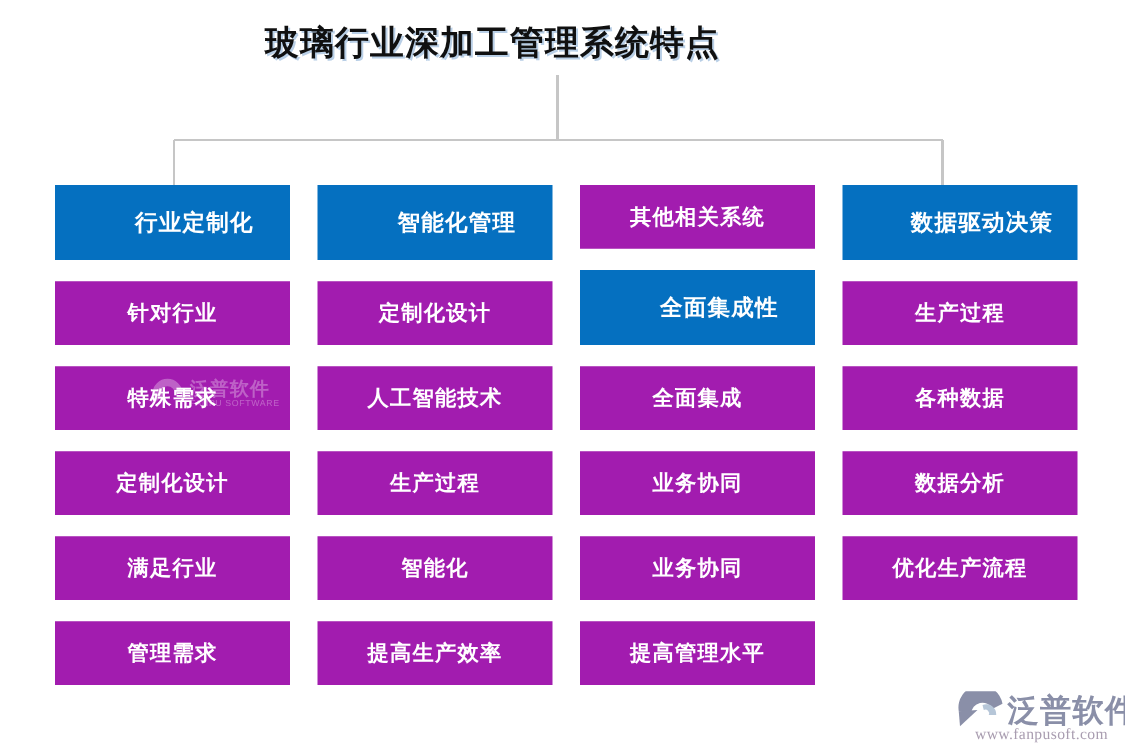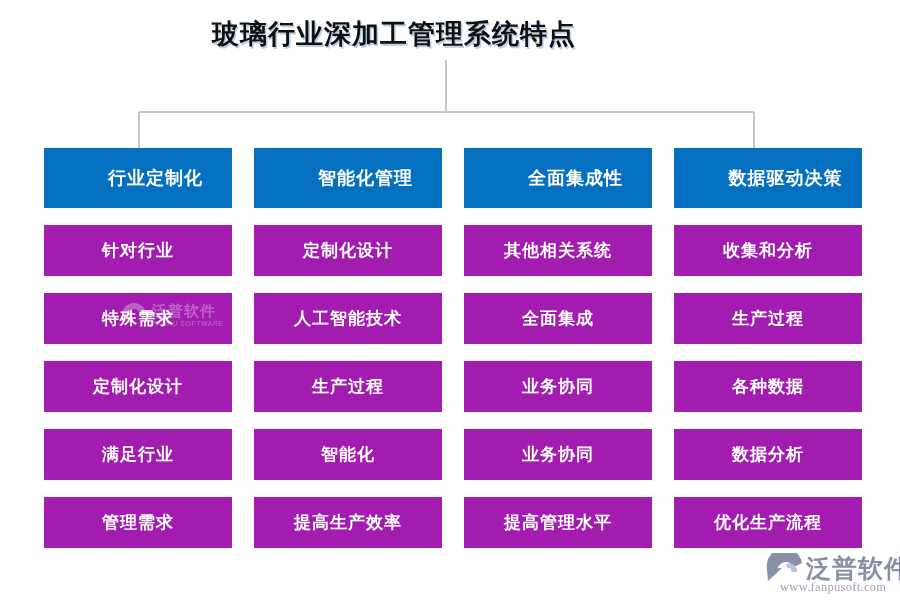--- a/index.html
+++ b/index.html
@@ -172,31 +172,30 @@
   <div class="col">
     <div class="box head">智能化管理</div>
     <div class="box item">定制化设计</div>
     <div class="box item">人工智能技术</div>
     <div class="box item">生产过程</div>
     <div class="box item">智能化</div>
     <div class="box item">提高生产效率</div>
   </div>
 
   <div class="col">
+    <div class="box item">其他相关系统</div>
     <div class="box head">全面集成性</div>
-    <div class="box item">其他相关系统</div>
     <div class="box item">全面集成</div>
     <div class="box item">业务协同</div>
     <div class="box item">业务协同</div>
     <div class="box item">提高管理水平</div>
   </div>
 
   <div class="col">
     <div class="box head">数据驱动决策</div>
-    <div class="box item">收集和分析</div>
     <div class="box item">生产过程</div>
     <div class="box item">各种数据</div>
     <div class="box item">数据分析</div>
     <div class="box item">优化生产流程</div>
   </div>
 
 </div>
 
 <div class="watermark">
   <svg width="32" height="30" viewBox="0 0 32 30">

